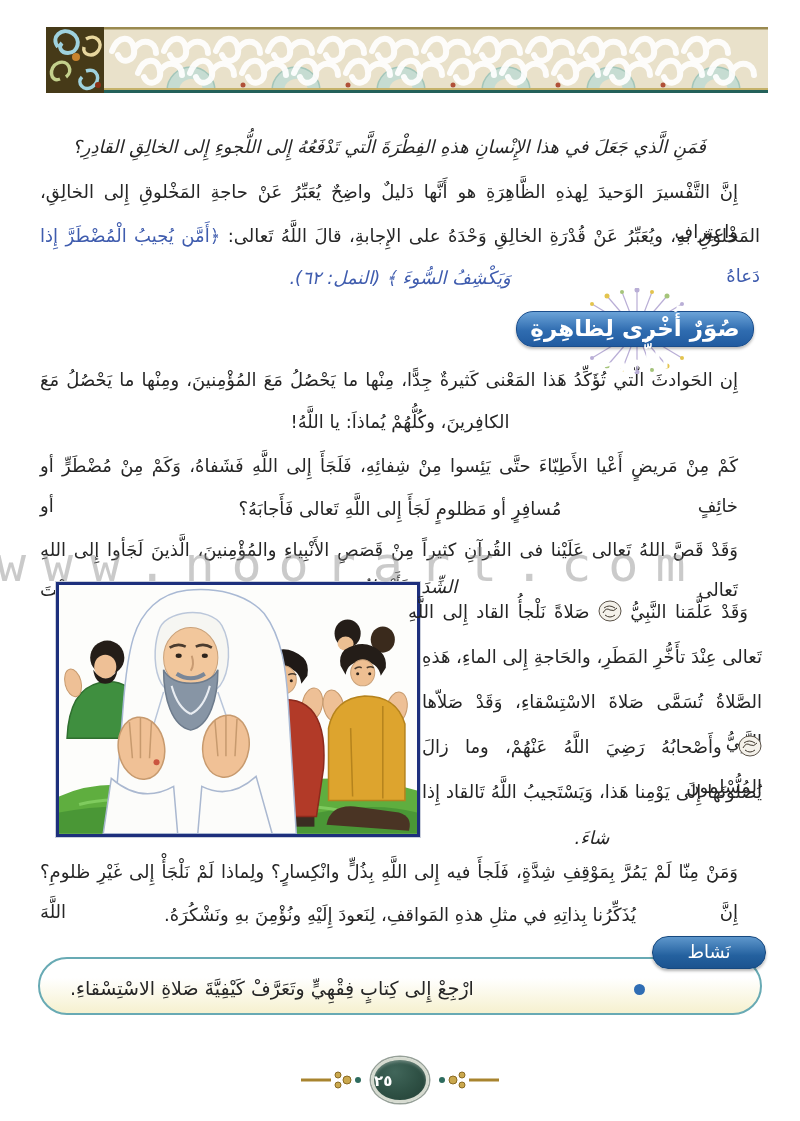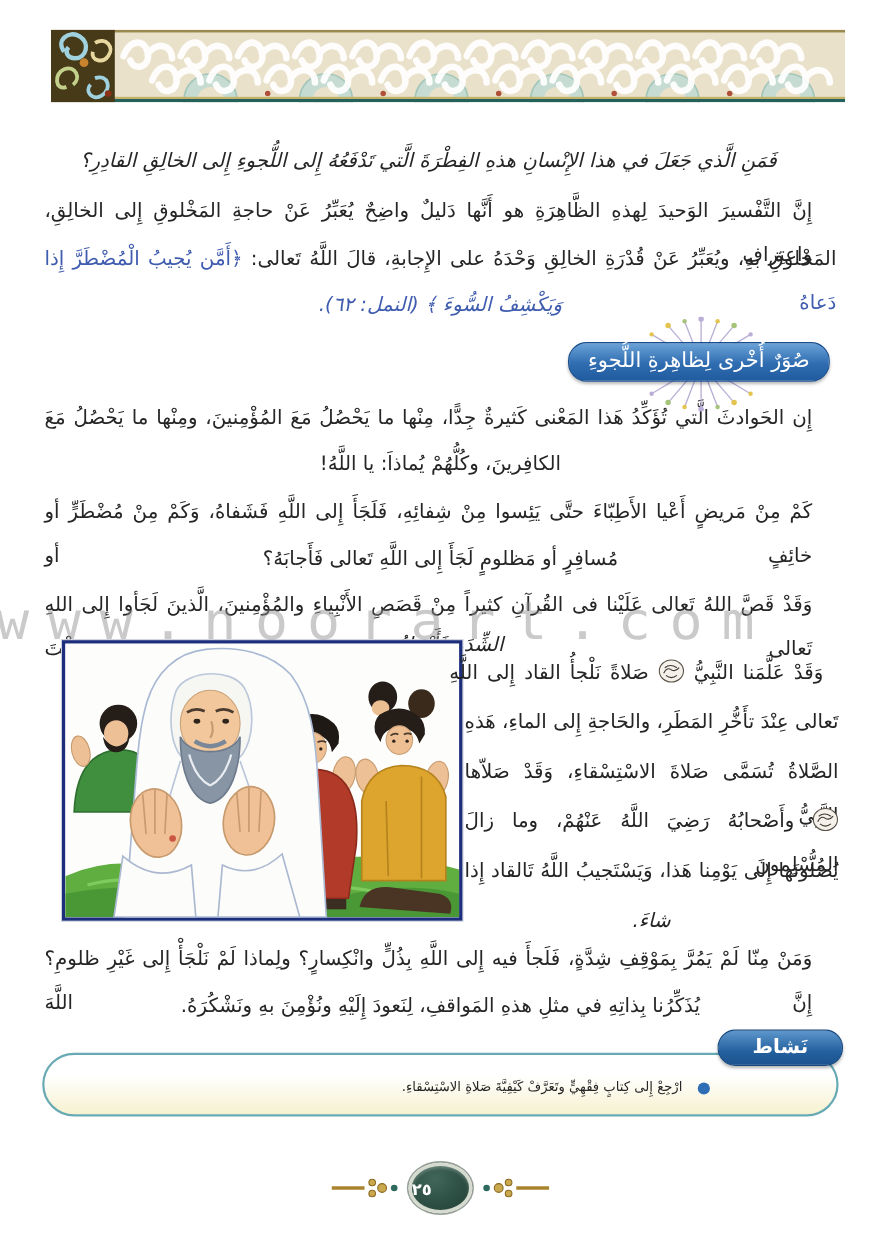--- a/index.html
+++ b/index.html
@@ -13,46 +13,46 @@
   .ctr{text-align:center;}
   .rt{text-align:center;font-style:italic;}
   .ind{padding-right:22px;}
   .qb{color:#3f5cae;}
   
   .burst{position:absolute;top:288px;right:88px;width:150px;height:86px;z-index:1;}
   .badge{position:absolute;top:311px;right:46px;width:236px;height:34px;z-index:2;
          border-radius:17px;border:1.5px solid #1b4e8c;
          background:linear-gradient(180deg,#6ba3d8 0%,#2f6cb0 55%,#215ba0 100%);
          box-shadow:0 2px 3px rgba(0,0,0,.28);
-         color:#ffffff;font-weight:normal;font-size:19px;text-align:center;line-height:32px;}
+         color:#ffffff;font-weight:bold;font-size:23px;text-align:center;line-height:32px;}
   
   .wm{position:absolute;top:536px;left:-4px;width:810px;z-index:6;pointer-events:none;
       direction:ltr;font-family:"DejaVu Sans Mono",monospace;font-size:50px;letter-spacing:17px;
       color:rgba(145,145,145,0.48);white-space:nowrap;transform:scaleY(.95);}
   
   .fig{position:absolute;top:582px;left:56px;width:364px;height:255px;background:#fdfdfb;
        border:3px solid #1d2f7c;box-shadow:0 0 0 1px #cbd0dc;box-sizing:border-box;}
   .fig svg{display:block;width:100%;height:100%;}
   
   .col{position:absolute;right:38px;width:340px;font-size:18px;line-height:40px;height:44px;}
   
   .seal{display:inline-block;vertical-align:-4px;}
   
   .actbox{position:absolute;top:957px;left:38px;right:38px;height:58px;border-radius:30px;
           border:2px solid #68aab4;background:linear-gradient(180deg,#ffffff 35%,#f6f1cf 100%);
           box-sizing:border-box;z-index:2;}
   .actbadge{position:absolute;top:936px;right:34px;width:112px;height:31px;z-index:3;
             border-radius:16px;border:1.5px solid #17497f;
             background:linear-gradient(180deg,#5e97cc 0%,#24619f 60%,#1c538f 100%);
             box-shadow:0 2px 3px rgba(0,0,0,.3);
-            color:#fff;font-weight:bold;font-size:18px;text-align:center;line-height:29px;}
+            color:#fff;font-weight:normal;font-size:18px;text-align:center;line-height:29px;}
   .bullet{position:absolute;top:25px;right:115px;width:11px;height:11px;border-radius:50%;
           background:#2f6db4;}
-  .acttext{position:absolute;top:13px;right:140px;left:30px;font-size:12px;line-height:32px;
-           text-align:right;color:#262626;}
+  .acttext{position:absolute;top:13px;right:140px;left:30px;font-size:19px;line-height:32px;
+           text-align:left;color:#262626;}
   
   .pgorn{position:absolute;top:1050px;left:0;right:0;height:60px;display:flex;
          align-items:center;justify-content:center;direction:ltr;gap:6px;}
   .oval{width:58px;height:46px;border-radius:50%;background:radial-gradient(ellipse at 40% 30%,#41665a 0%,#2e5044 55%,#223e34 100%);
         border:3px solid #d6dbd0;box-shadow:0 0 0 1.5px #96a098, inset 0 2px 3px rgba(255,255,255,.25);
         color:#ffffff;font-size:15px;font-weight:bold;line-height:42px;box-sizing:border-box;}
 </style>
 </head>
 <body>
 

